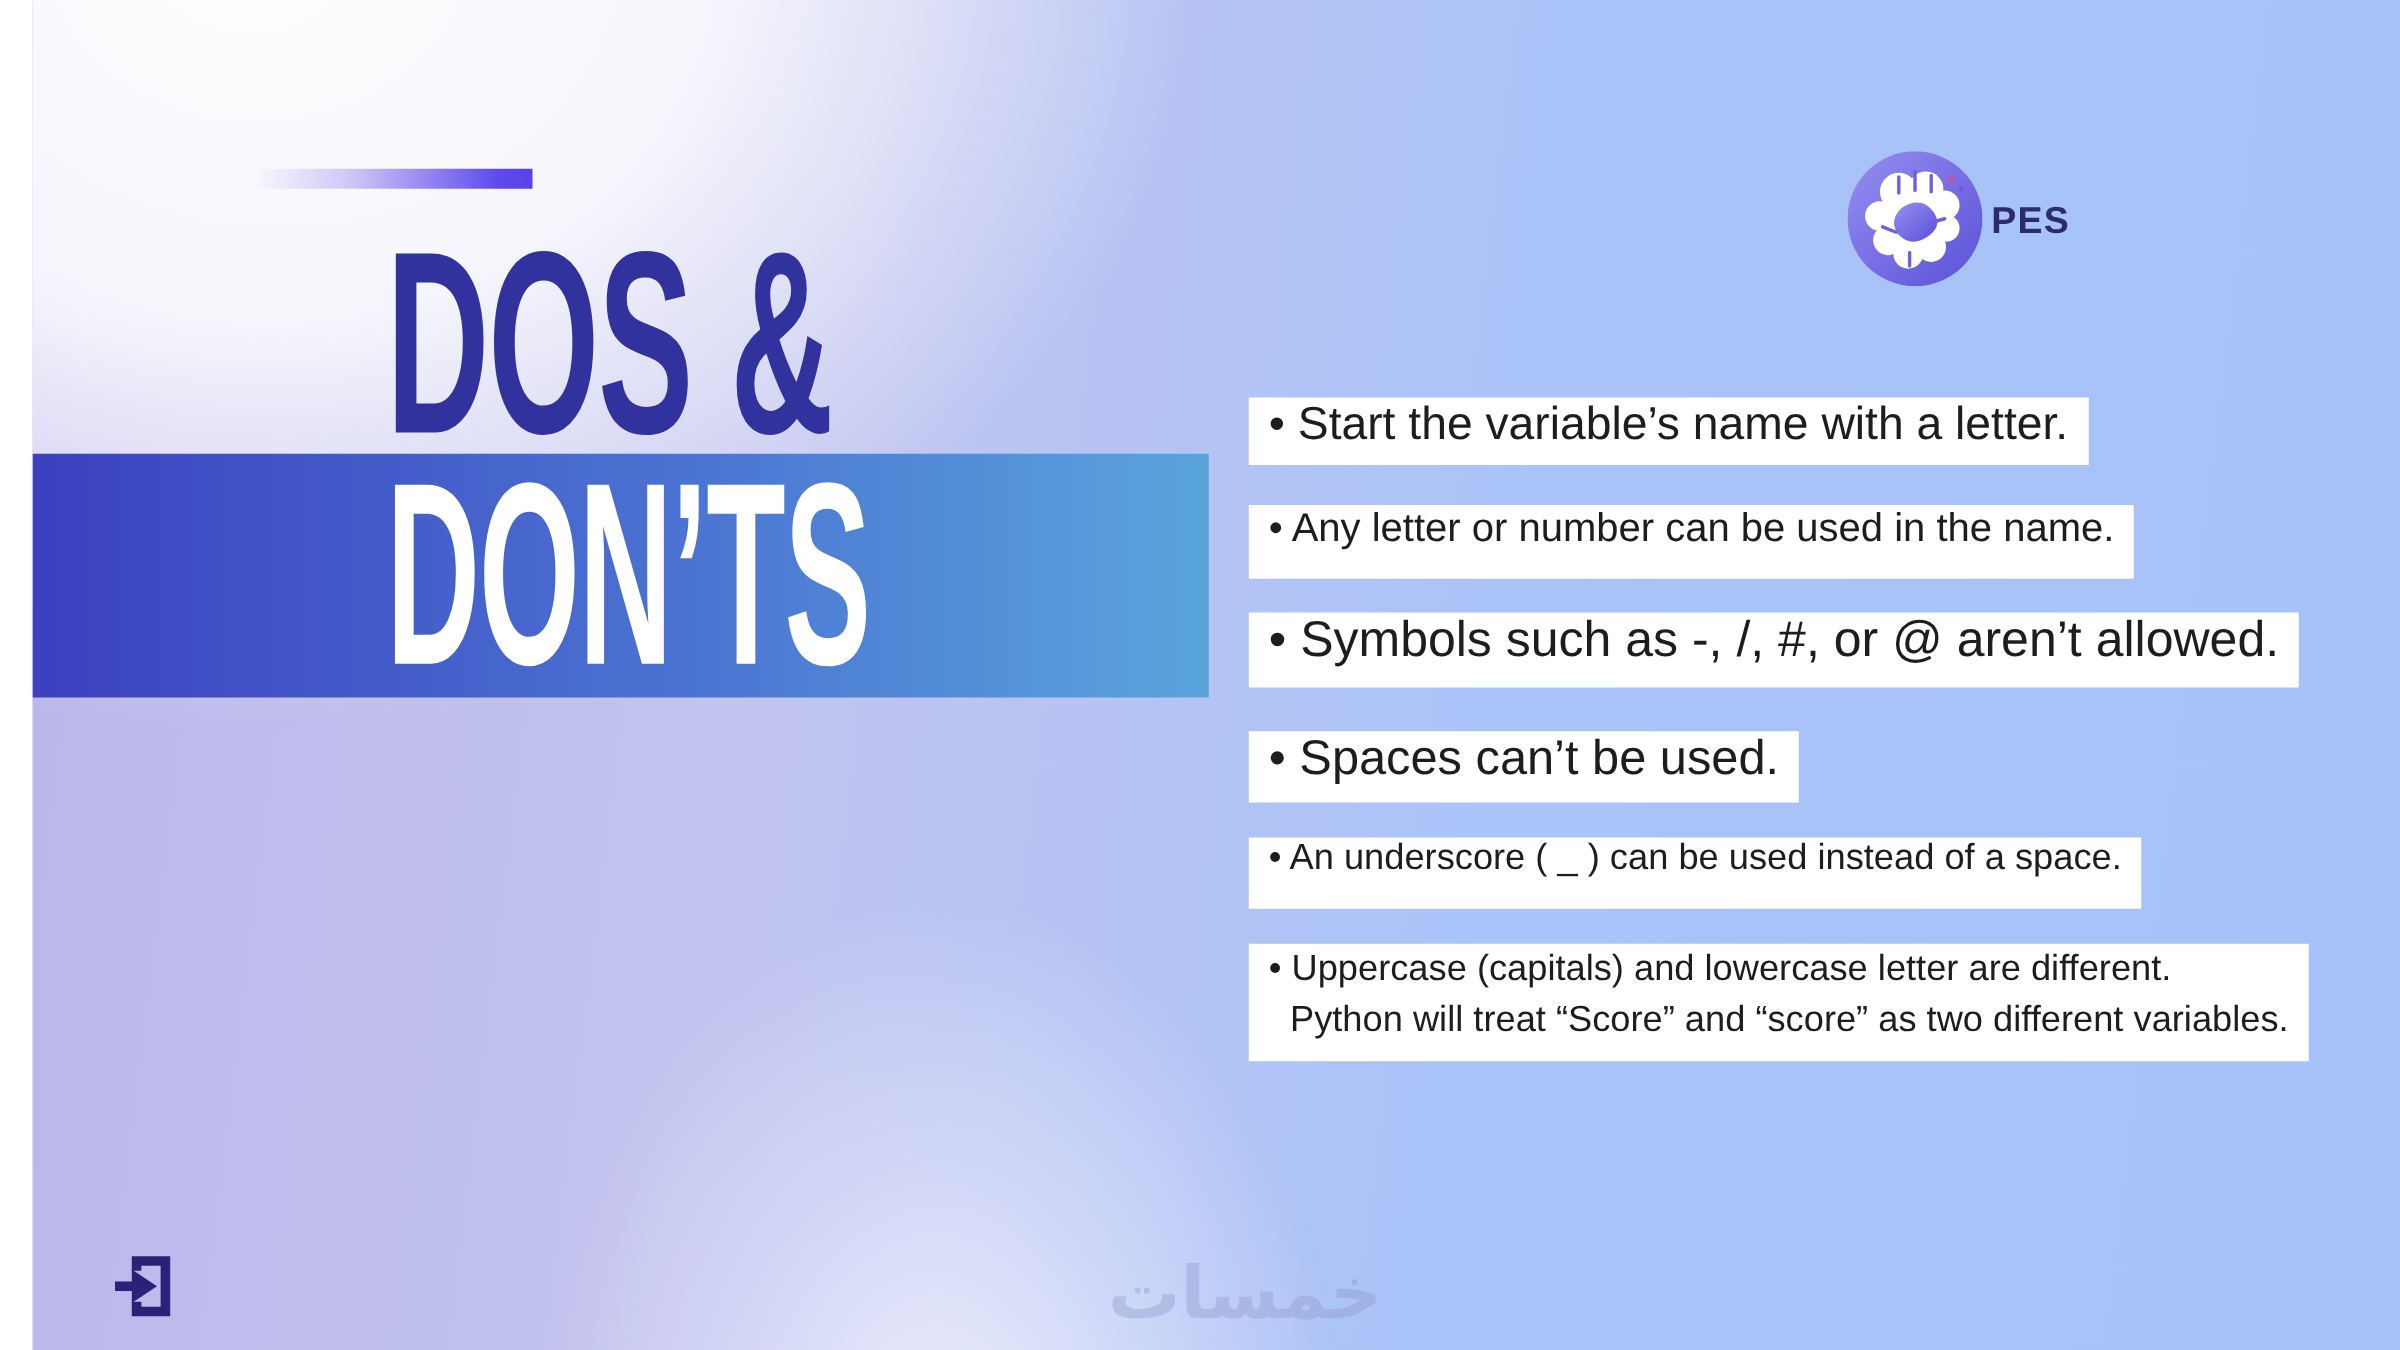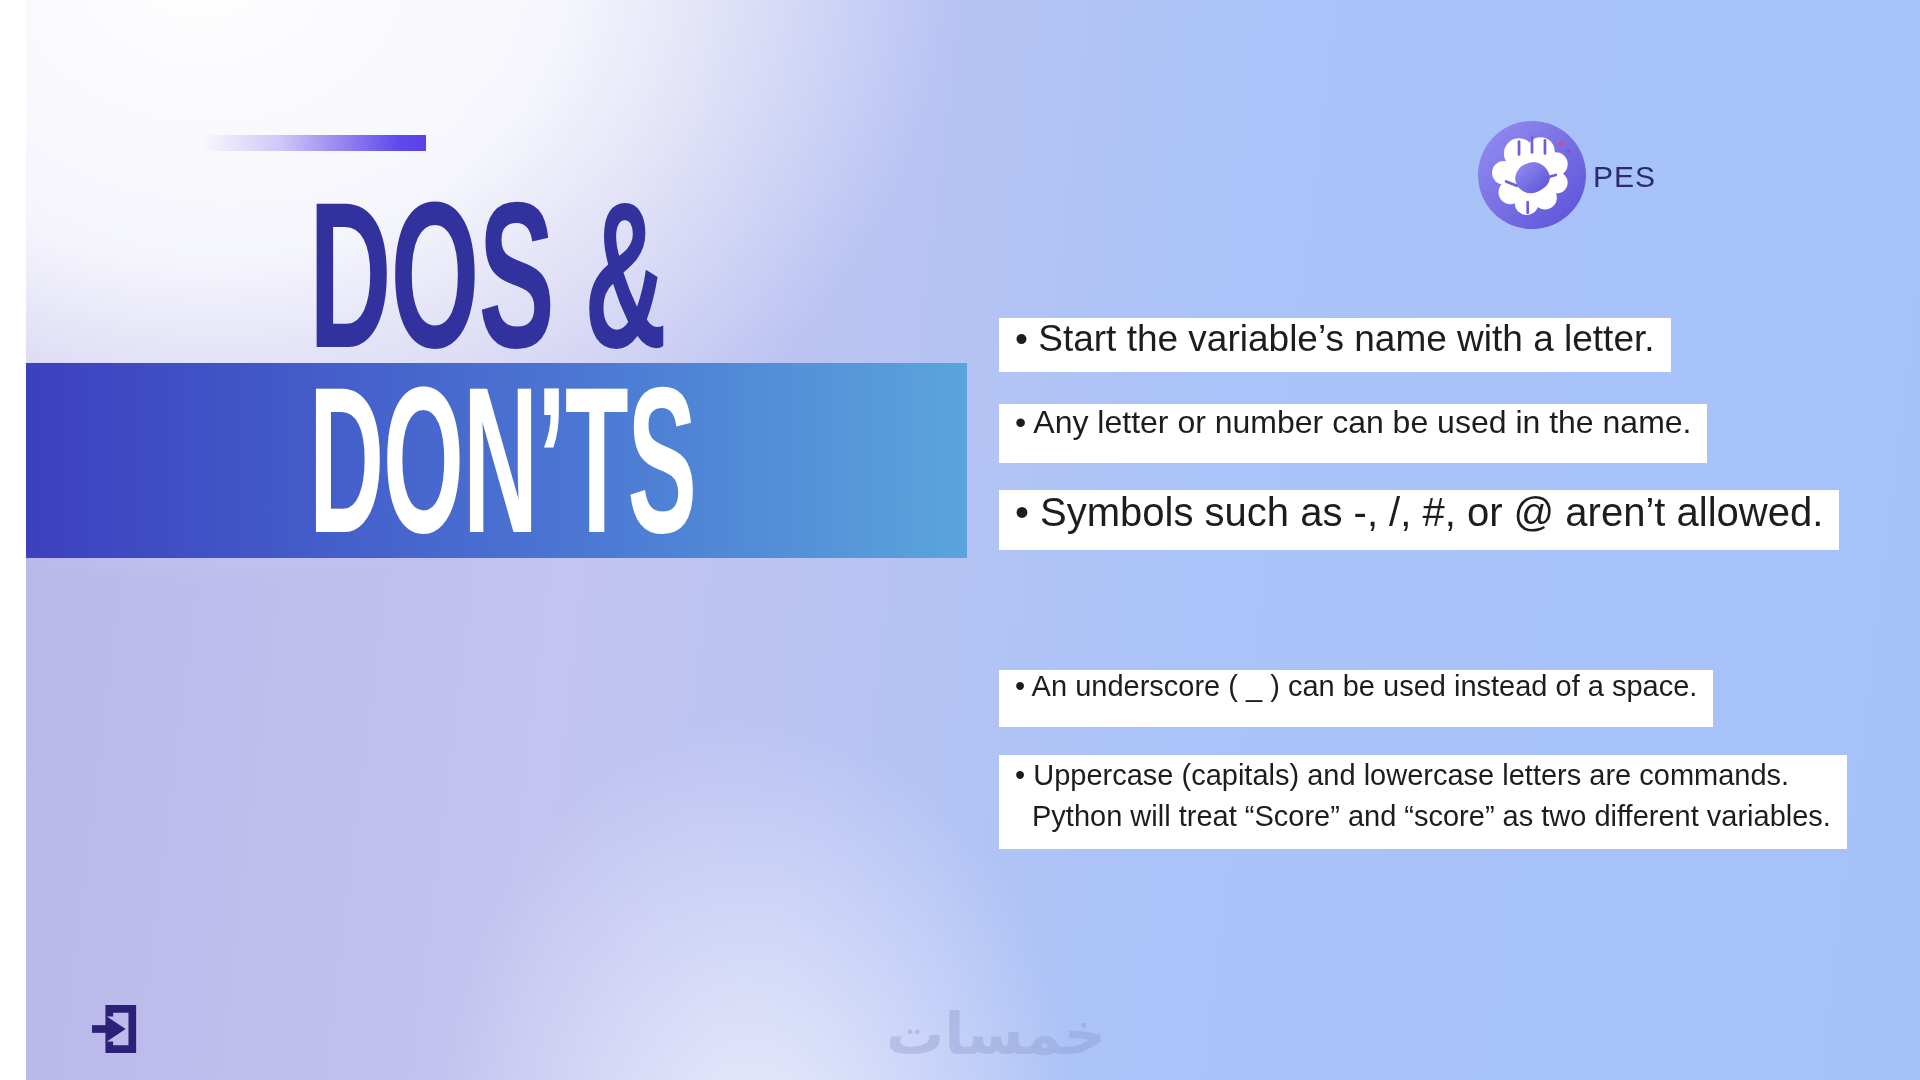--- a/index.html
+++ b/index.html
@@ -27,21 +27,21 @@
   .title-line.l2{top:356px;color:#ffffff;transform:scaleX(0.50);}
   
   .band{
     position:absolute;left:0;top:363px;width:941px;height:195px;
     background:linear-gradient(to right, #3c40bf 0%, #4a73d2 55%, #5aa5dc 100%);
   }
   
   .logo{position:absolute;left:1452px;top:121px;width:108px;height:108px;}
   .logo svg{display:block;width:108px;height:108px;}
   .logo-text{
-    position:absolute;left:1567px;top:160px;font-size:30px;font-weight:400;
+    position:absolute;left:1567px;top:160px;font-size:30px;font-weight:700;
     color:#2b2b6e;letter-spacing:1px;
   }
   
   .strip{
     position:absolute;left:973px;display:flex;
     background:#ffffff;color:#1d1d1d;padding:0 16px;white-space:nowrap;
     width:max-content;
   }
   .strip .l2line{display:block;padding-left:17px;}
   .s1{top:318px;height:54px;font-size:37px;}
@@ -110,26 +110,29 @@
 
   <div class="strip s1">
     <span>• Start the variable’s name with a letter.</span>
   </div>
   <div class="strip s2">
     <span>• Any letter or number can be used in the name.</span>
   </div>
   <div class="strip s3">
     <span>• Symbols such as -, /, #, or @ aren’t allowed.</span>
   </div>
+  <div class="strip s4">
+    <span>• Spaces can’t be used.</span>
+  </div>
   <div class="strip s5">
     <span>• An underscore ( _ ) can be used instead of a space.</span>
   </div>
   <div class="strip s6">
     <span>
-      <span>• Uppercase (capitals) and lowercase letters are commands.</span>
+      <span>• Uppercase (capitals) and lowercase letter are different.</span>
       <span class="l2line">Python will treat “Score” and “score” as two different variables.</span>
     </span>
   </div>
 
   <div class="login-icon">
     <svg viewBox="0 0 50 54">
       <g fill="#2b2178">
         <path d="M14 2 H46 V52 H14 V40 H22 V44 H38 V10 H22 V14 H14 Z"></path>
         <rect x="0" y="23" width="17" height="8"></rect>
         <polygon points="14,13 35,27 14,41"></polygon>

